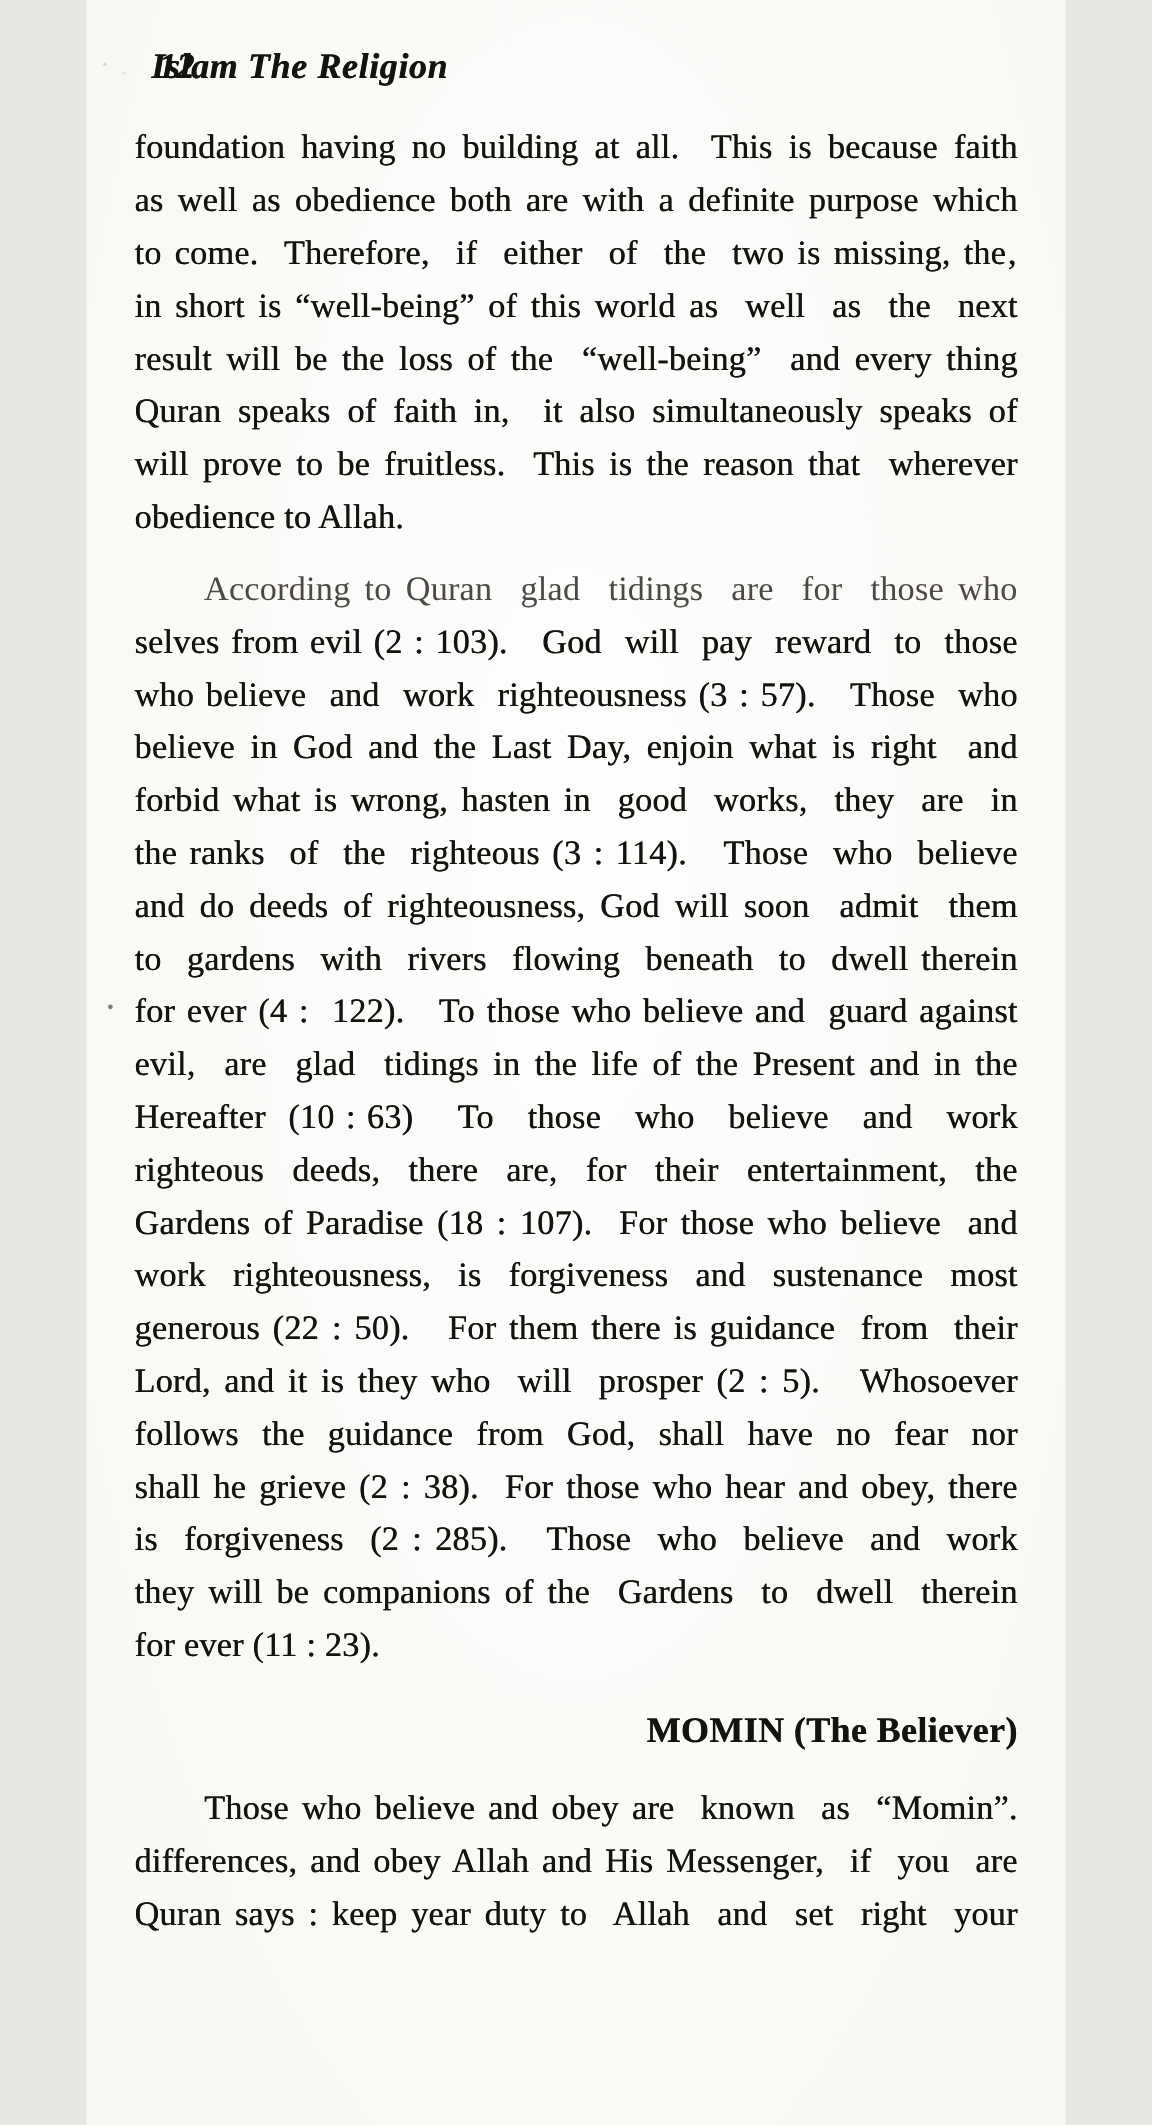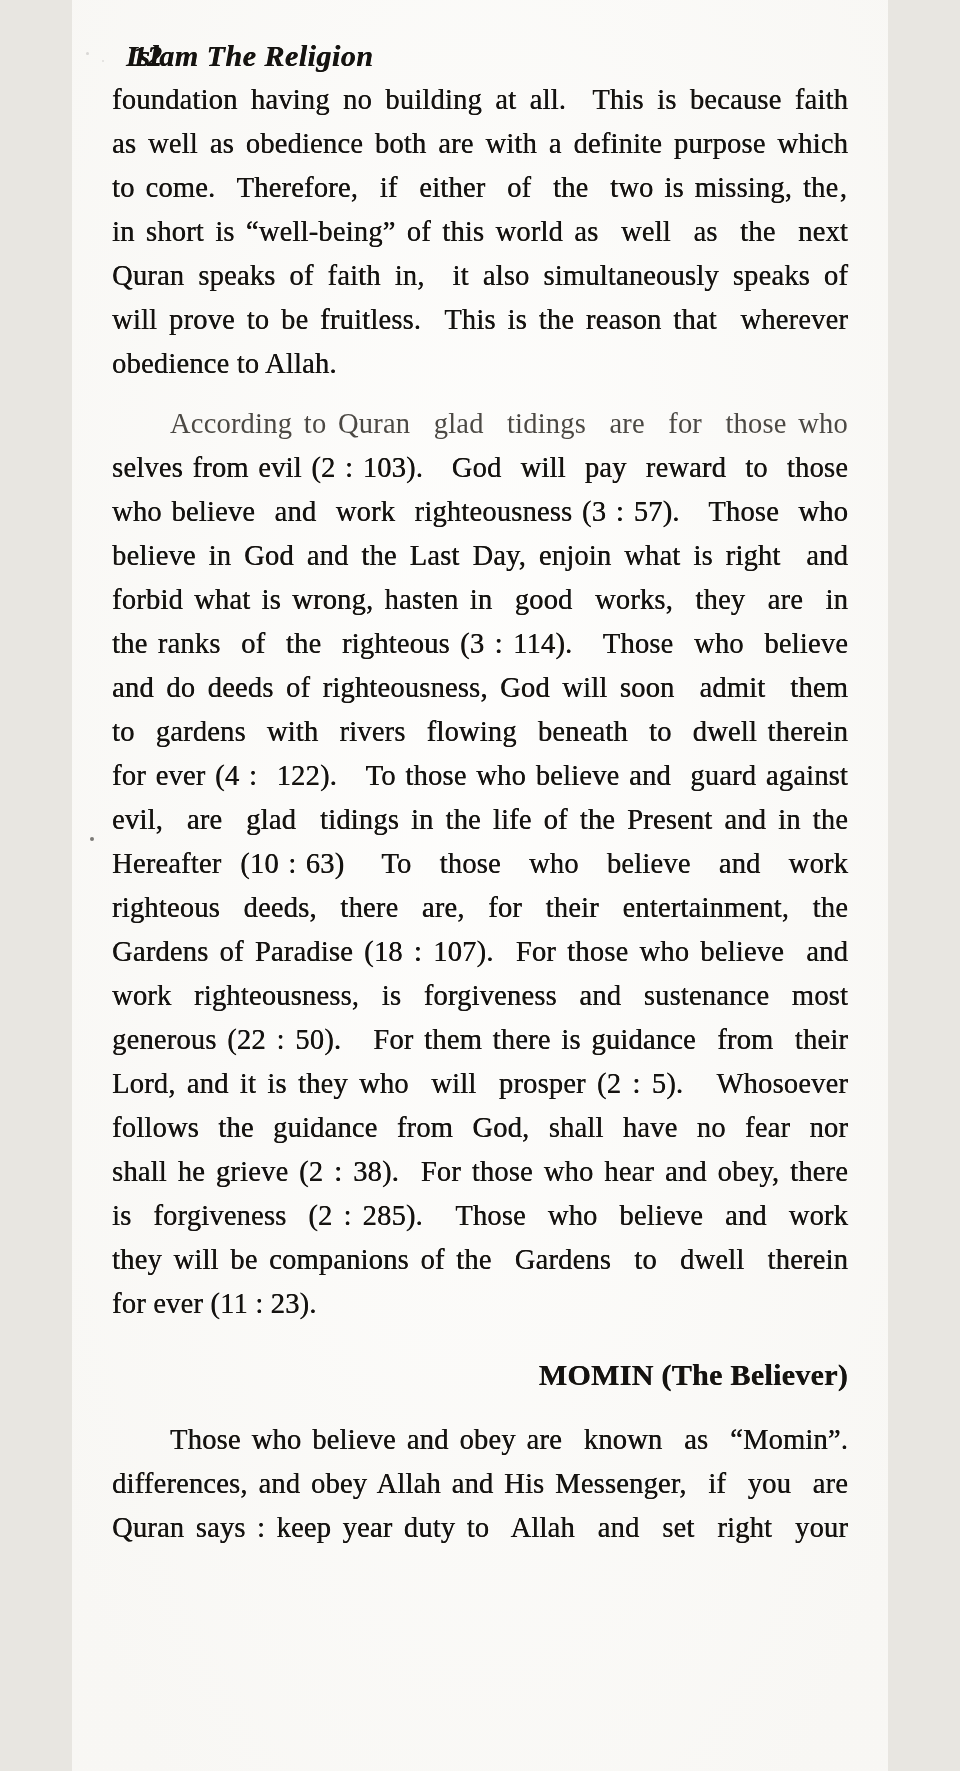--- a/index.html
+++ b/index.html
@@ -35,20 +35,21 @@
     left: 20px;
     top: 0;
   }
   .running-title {
     display: block;
     text-align: left;
     padding-left: 14px;
     letter-spacing: 0.5px;
   }
   .page-body {
+    margin-top: 24px;
     font-size: 28.5px;
     letter-spacing: 0.2px;
   }
   .paragraph {
     margin: 0 0 16px 0;
   }
   .line {
     line-height: 44px;
     text-align: justify;
     text-align-last: justify;
@@ -89,20 +90,21 @@
   <div class="page-header">
     <span class="page-number">12</span>
     <span class="running-title">Islam The Religion</span>
   </div>
   <div class="page-body">
       <div class="paragraph">
         <div class="line">foundation having no building at all.  This is because faith</div>
         <div class="line">as well as obedience both are with a definite purpose which</div>
         <div class="line">to come.  Therefore,  if  either  of  the  two is missing, the‚</div>
         <div class="line">in short is “well-being” of this world as  well  as  the  next</div>
+        <div class="line">result will be the loss of the  “well-being”  and every thing</div>
         <div class="line">Quran speaks of faith in,  it also simultaneously speaks of</div>
         <div class="line">will prove to be fruitless.  This is the reason that  wherever</div>
         <div class="line line-end">obedience to Allah.</div>
       </div>
       <div class="paragraph indent">
         <div class="line faded">According to Quran  glad  tidings  are  for  those who</div>
         <div class="line">selves from evil (2 : 103).   God  will  pay  reward  to  those</div>
         <div class="line">who believe  and  work  righteousness (3 : 57).   Those  who</div>
         <div class="line">believe in God and the Last Day, enjoin what is right  and</div>
         <div class="line">forbid what is wrong, hasten in  good  works,  they  are  in</div>

